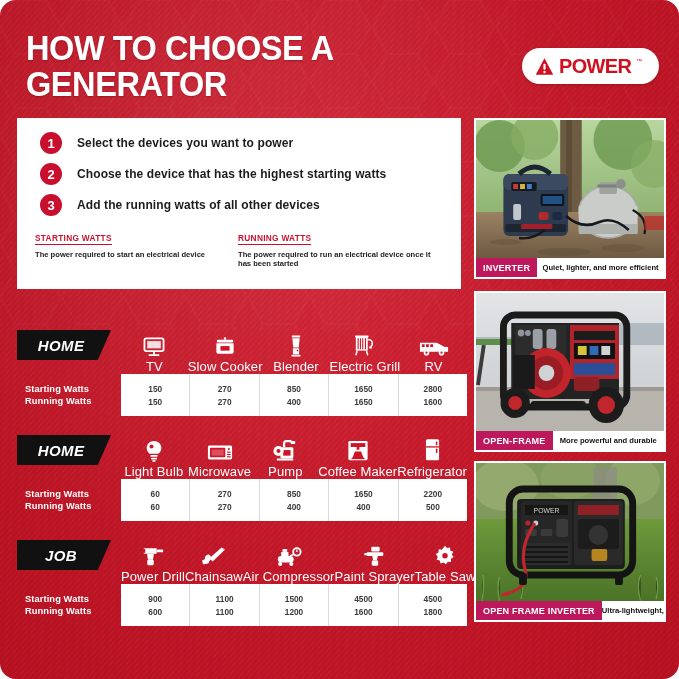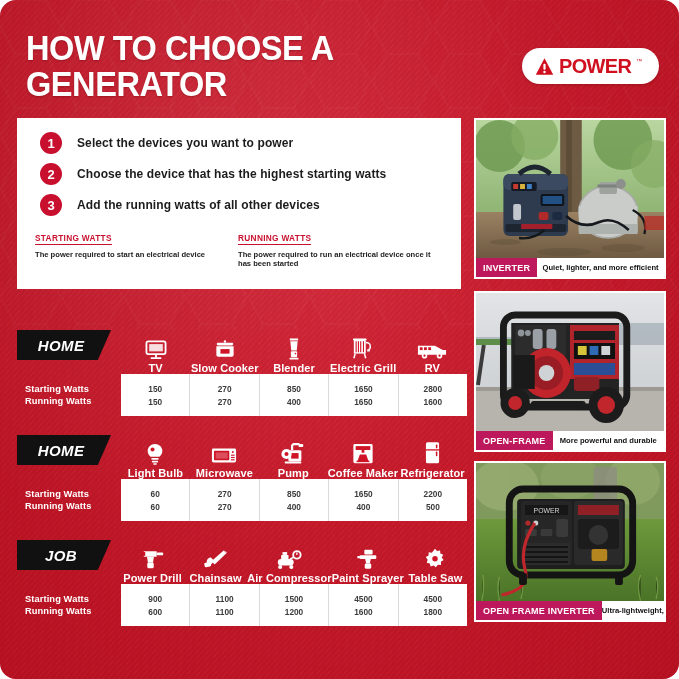--- a/index.html
+++ b/index.html
@@ -140,21 +140,21 @@
     position: absolute; left: 104px; right: 0; top: 0; height: 48px;
     display: flex;
   }
   .dev {
     flex: 1 1 0;
     display: flex; flex-direction: column; align-items: center; justify-content: flex-end;
     gap: 2px;
   }
   .dev svg { display: block; }
   .dev-label {
-    color: #fff; font-size: 11px; font-weight: 700;
+    color: #fff; font-size: 13px; font-weight: 400;
     font-family: "Liberation Sans Narrow", "Liberation Sans", sans-serif;
     letter-spacing: .1px;
     white-space: nowrap;
   }
   .cat-table { position: relative; height: 42px; display: flex; }
   .row-labels {
     width: 84px;
     display: flex; flex-direction: column; justify-content: center;
     align-items: flex-start;
     padding-left: 8px;

